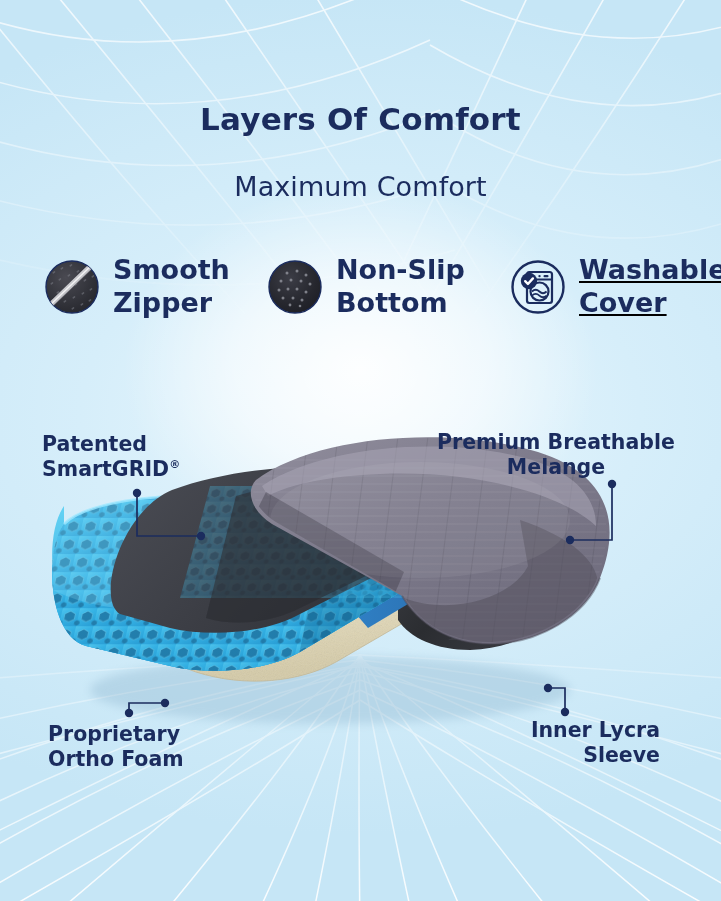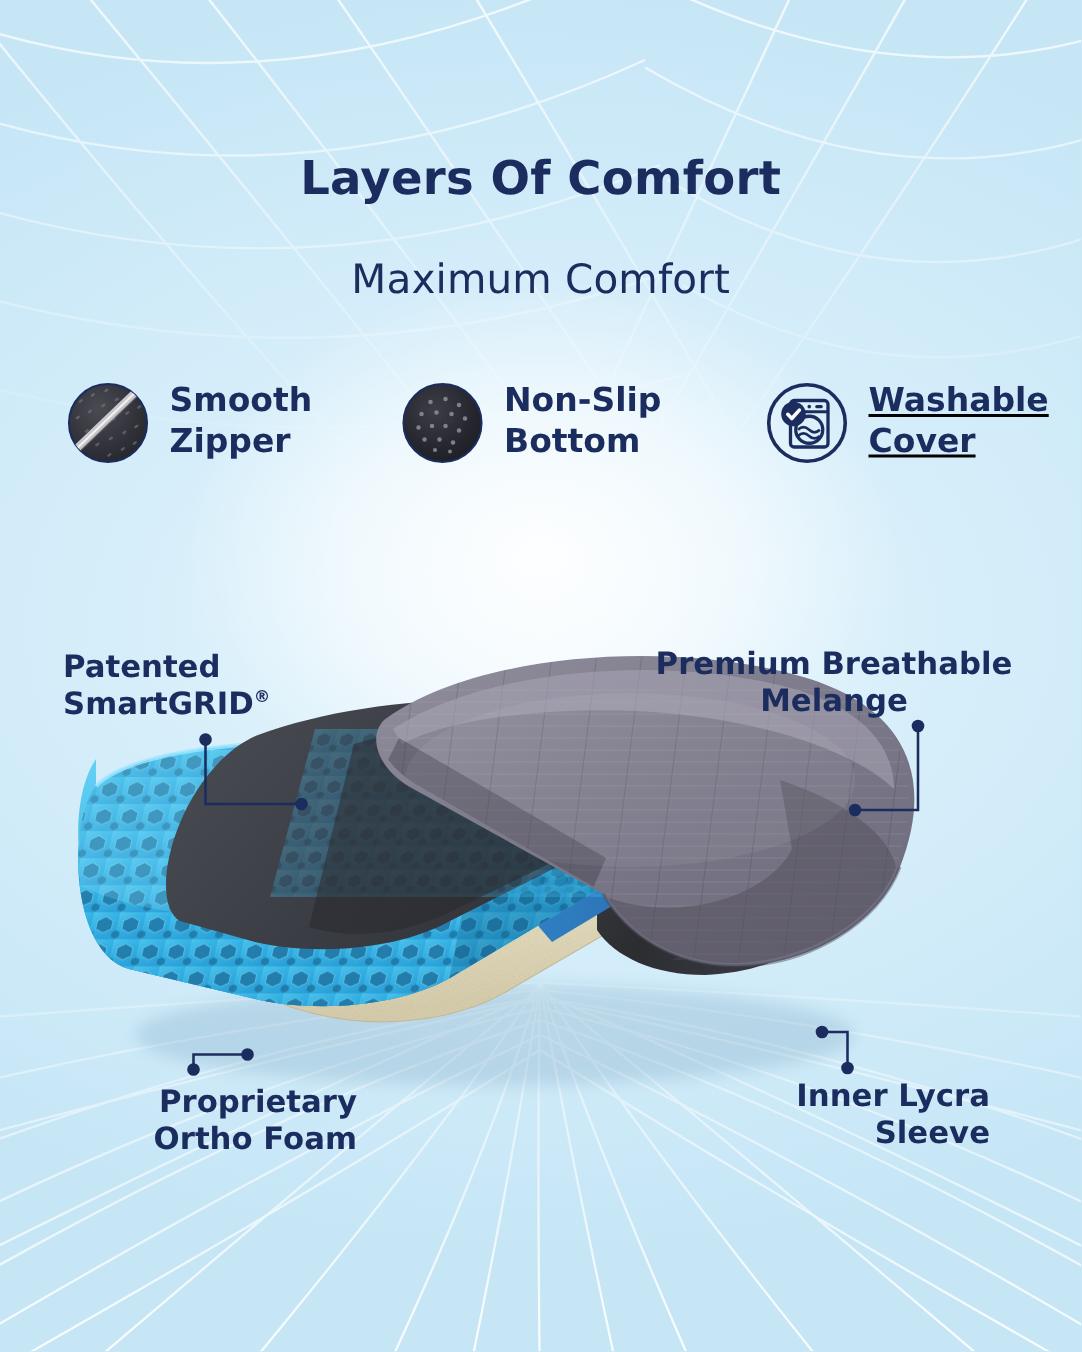--- a/index.html
+++ b/index.html
@@ -28,35 +28,35 @@
   .subtitle{
     position:absolute;left:0;right:0;top:159px;text-align:center;
     font-size:27px;font-weight:500;color:#1b2c5e;letter-spacing:.1px;margin-top:12px;
   }
 
   
   .features{position:absolute;top:252px;left:0;width:721px;height:72px;}
   .feature{position:absolute;display:flex;align-items:center;gap:13px;}
   .feature-icon{width:56px;height:56px;flex:0 0 56px;position:relative;}
   .feature-label{
-    font-size:22px;font-weight:bold;color:#1b2c5e;line-height:1.22;
+    font-size:27px;font-weight:bold;color:#1b2c5e;line-height:1.22;
     white-space:pre-line;
   }
   #f0{left:44px;top:2px;}
   #f1{left:267px;top:2px;}
   #f2{left:510px;top:2px;text-decoration:underline;}
 
   
   .product{position:absolute;left:0;top:400px;width:721px;height:380px;}
 
   
   .callout{position:absolute;font-size:20.5px;font-weight:bold;color:#1b2c5e;line-height:1.24;white-space:pre-line;}
   #c-grid{left:42px;top:432px;width:190px;text-align:left;}
   #c-melange{left:420px;top:430px;width:272px;text-align:center;}
-  #c-foam{left:32px;top:722px;width:206px;text-align:right;}
+  #c-foam{left:48px;top:722px;width:206px;text-align:left;}
   #c-lycra{left:480px;top:718px;width:180px;text-align:right;}
   .reg{font-size:11px;vertical-align:super;font-weight:bold;}
   .leaders{position:absolute;inset:0;}
 </style>
 </head>
 <body>
 
 <div id="stage">
 
   <div class="bg-base"></div>

